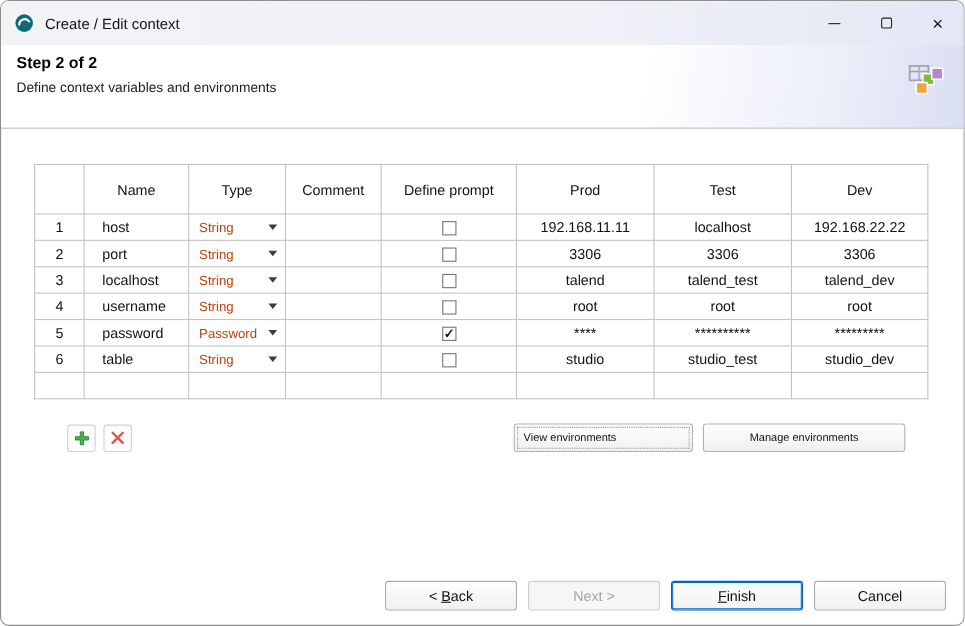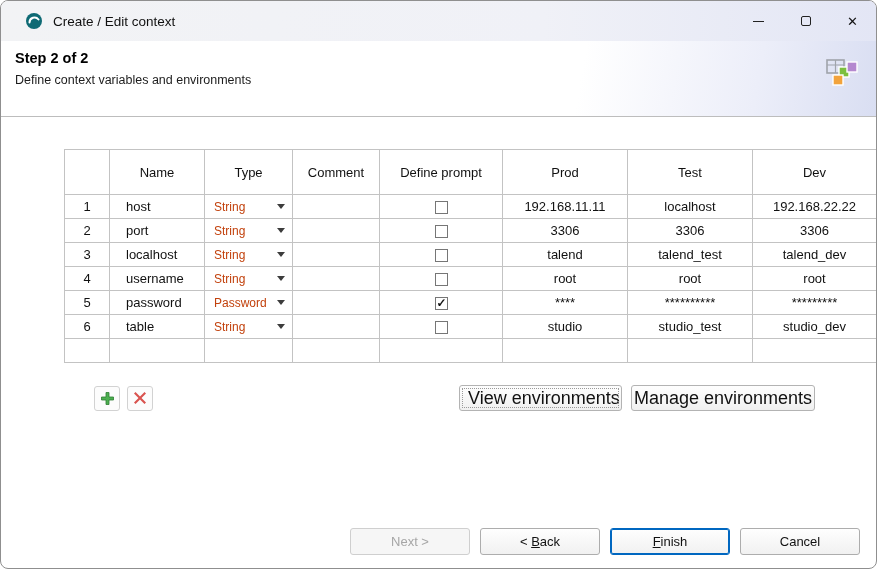--- a/index.html
+++ b/index.html
@@ -6,41 +6,41 @@
   html,body { width:877px; height:569px; }
   body { font-family:"Liberation Sans", sans-serif; background:#ffffff; }
 
   .window {
     position:relative; width:877px; height:569px;
     background:#fff; border:1px solid #8f8f8f; border-radius:8px; overflow:hidden;
   }
 
   
   .titlebar {
-    height:40px; display:flex; align-items:center; padding-left:24px; gap:10px;
+    height:40px; display:flex; align-items:center; padding-left:12px; gap:10px;
     background:linear-gradient(to right,#f2f3f5 0%,#f0f1f7 62%,#e3e6f5 100%);
   }
   .window-title { font-size:13.5px; color:#111; }
   .win-controls { margin-left:auto; display:flex; height:100%; }
   .winbtn { width:47px; height:100%; display:flex; align-items:center; justify-content:center; cursor:default; }
   .glyph-min { width:11px; height:0; border-top:1px solid #222; display:block; }
   .glyph-max { width:10px; height:10px; border:1px solid #222; border-radius:2px; display:block; }
   .glyph-close { font-size:13px; color:#111; line-height:1; }
 
   
   .header {
     position:relative; height:76px; border-bottom:1px solid #bdbdbd;
     background:linear-gradient(100deg,#ffffff 66%,#eceef9 86%,#d9def2 100%);
   }
   .step-title { position:absolute; left:14px; top:9px; font-size:14.5px; font-weight:bold; color:#000; }
   .step-subtitle { position:absolute; left:14px; top:32px; font-size:12.5px; color:#1c1c1c; }
   .header-icon { position:absolute; right:16px; top:12px; }
 
   
-  .content { padding:32px 8px 0 30px;margin-left:33px; }
+  .content { padding:32px 0 0 30px; }
   .ctx-table { border-collapse:collapse; table-layout:fixed; width:812px; color:#111; }
   .ctx-table th, .ctx-table td { border:1px solid #c3c3c3; overflow:hidden; white-space:nowrap; }
   .ctx-table thead th { height:45px; font-weight:normal; font-size:13px; text-align:center; vertical-align:middle; background:#fff; }
   .ctx-table td { height:24px; font-size:13px; vertical-align:middle; background:#fff; }
   .c-num { text-align:center; }
   .c-name { text-align:left; padding-left:16px; }
   .c-val { text-align:center; }
   .c-prompt { text-align:center; }
 
   .combo { display:flex; align-items:center; justify-content:space-between; height:100%; padding:0 7px 0 9px; cursor:default; }
@@ -51,21 +51,21 @@
   .checkbox.checked::after { content:"✓"; position:absolute; left:1px; top:-2px; font-size:12px; font-weight:bold; color:#111; }
 
   
   .table-toolbar { display:flex; align-items:center; margin:22px 30px 0 30px; }
   .icon-btn {
     width:26px; height:25px; border:1px solid #d2d2d2; border-radius:3px; background:#fcfcfc;
     display:flex; align-items:center; justify-content:center; margin-right:7px; cursor:pointer;
   }
   .env-group { margin-left:auto; display:flex; gap:9px; margin-right:23px; }
   .env-btn {
-    height:26px; font-size:18px; color:#111; font-family:inherit;
+    height:26px; font-size:10px; color:#111; font-family:inherit;
     border:1px solid #b3b3b3; border-radius:3px; background:linear-gradient(#fefefe,#f0f0f0); cursor:pointer;
   }
   .view-env { width:163px; text-align:left; padding-left:8px; position:relative; }
   .view-env::after { content:""; position:absolute; inset:2px; border:1px dotted #9a9a9a; pointer-events:none; }
   .manage-env { width:184px; text-align:center; }
 
   
   .footer { position:absolute; right:16px; bottom:13px; display:flex; gap:10px; }
   .btn {
     width:120px; height:27px; font-size:13px; font-family:inherit; color:#111;
@@ -256,19 +256,19 @@
         </svg>
       </span>
       <span class="env-group">
         <button class="env-btn view-env">View environments</button>
         <button class="env-btn manage-env">Manage environments</button>
       </span>
     </div>
   </div>
 
   <div class="footer">
+    <button class="btn">&lt; <u>B</u>ack</button>
     <button class="btn disabled" disabled="">Next &gt;</button>
-    <button class="btn">&lt; <u>B</u>ack</button>
     <button class="btn default"><u>F</u>inish</button>
     <button class="btn">Cancel</button>
   </div>
 
 </div>
 
 </body></html>

